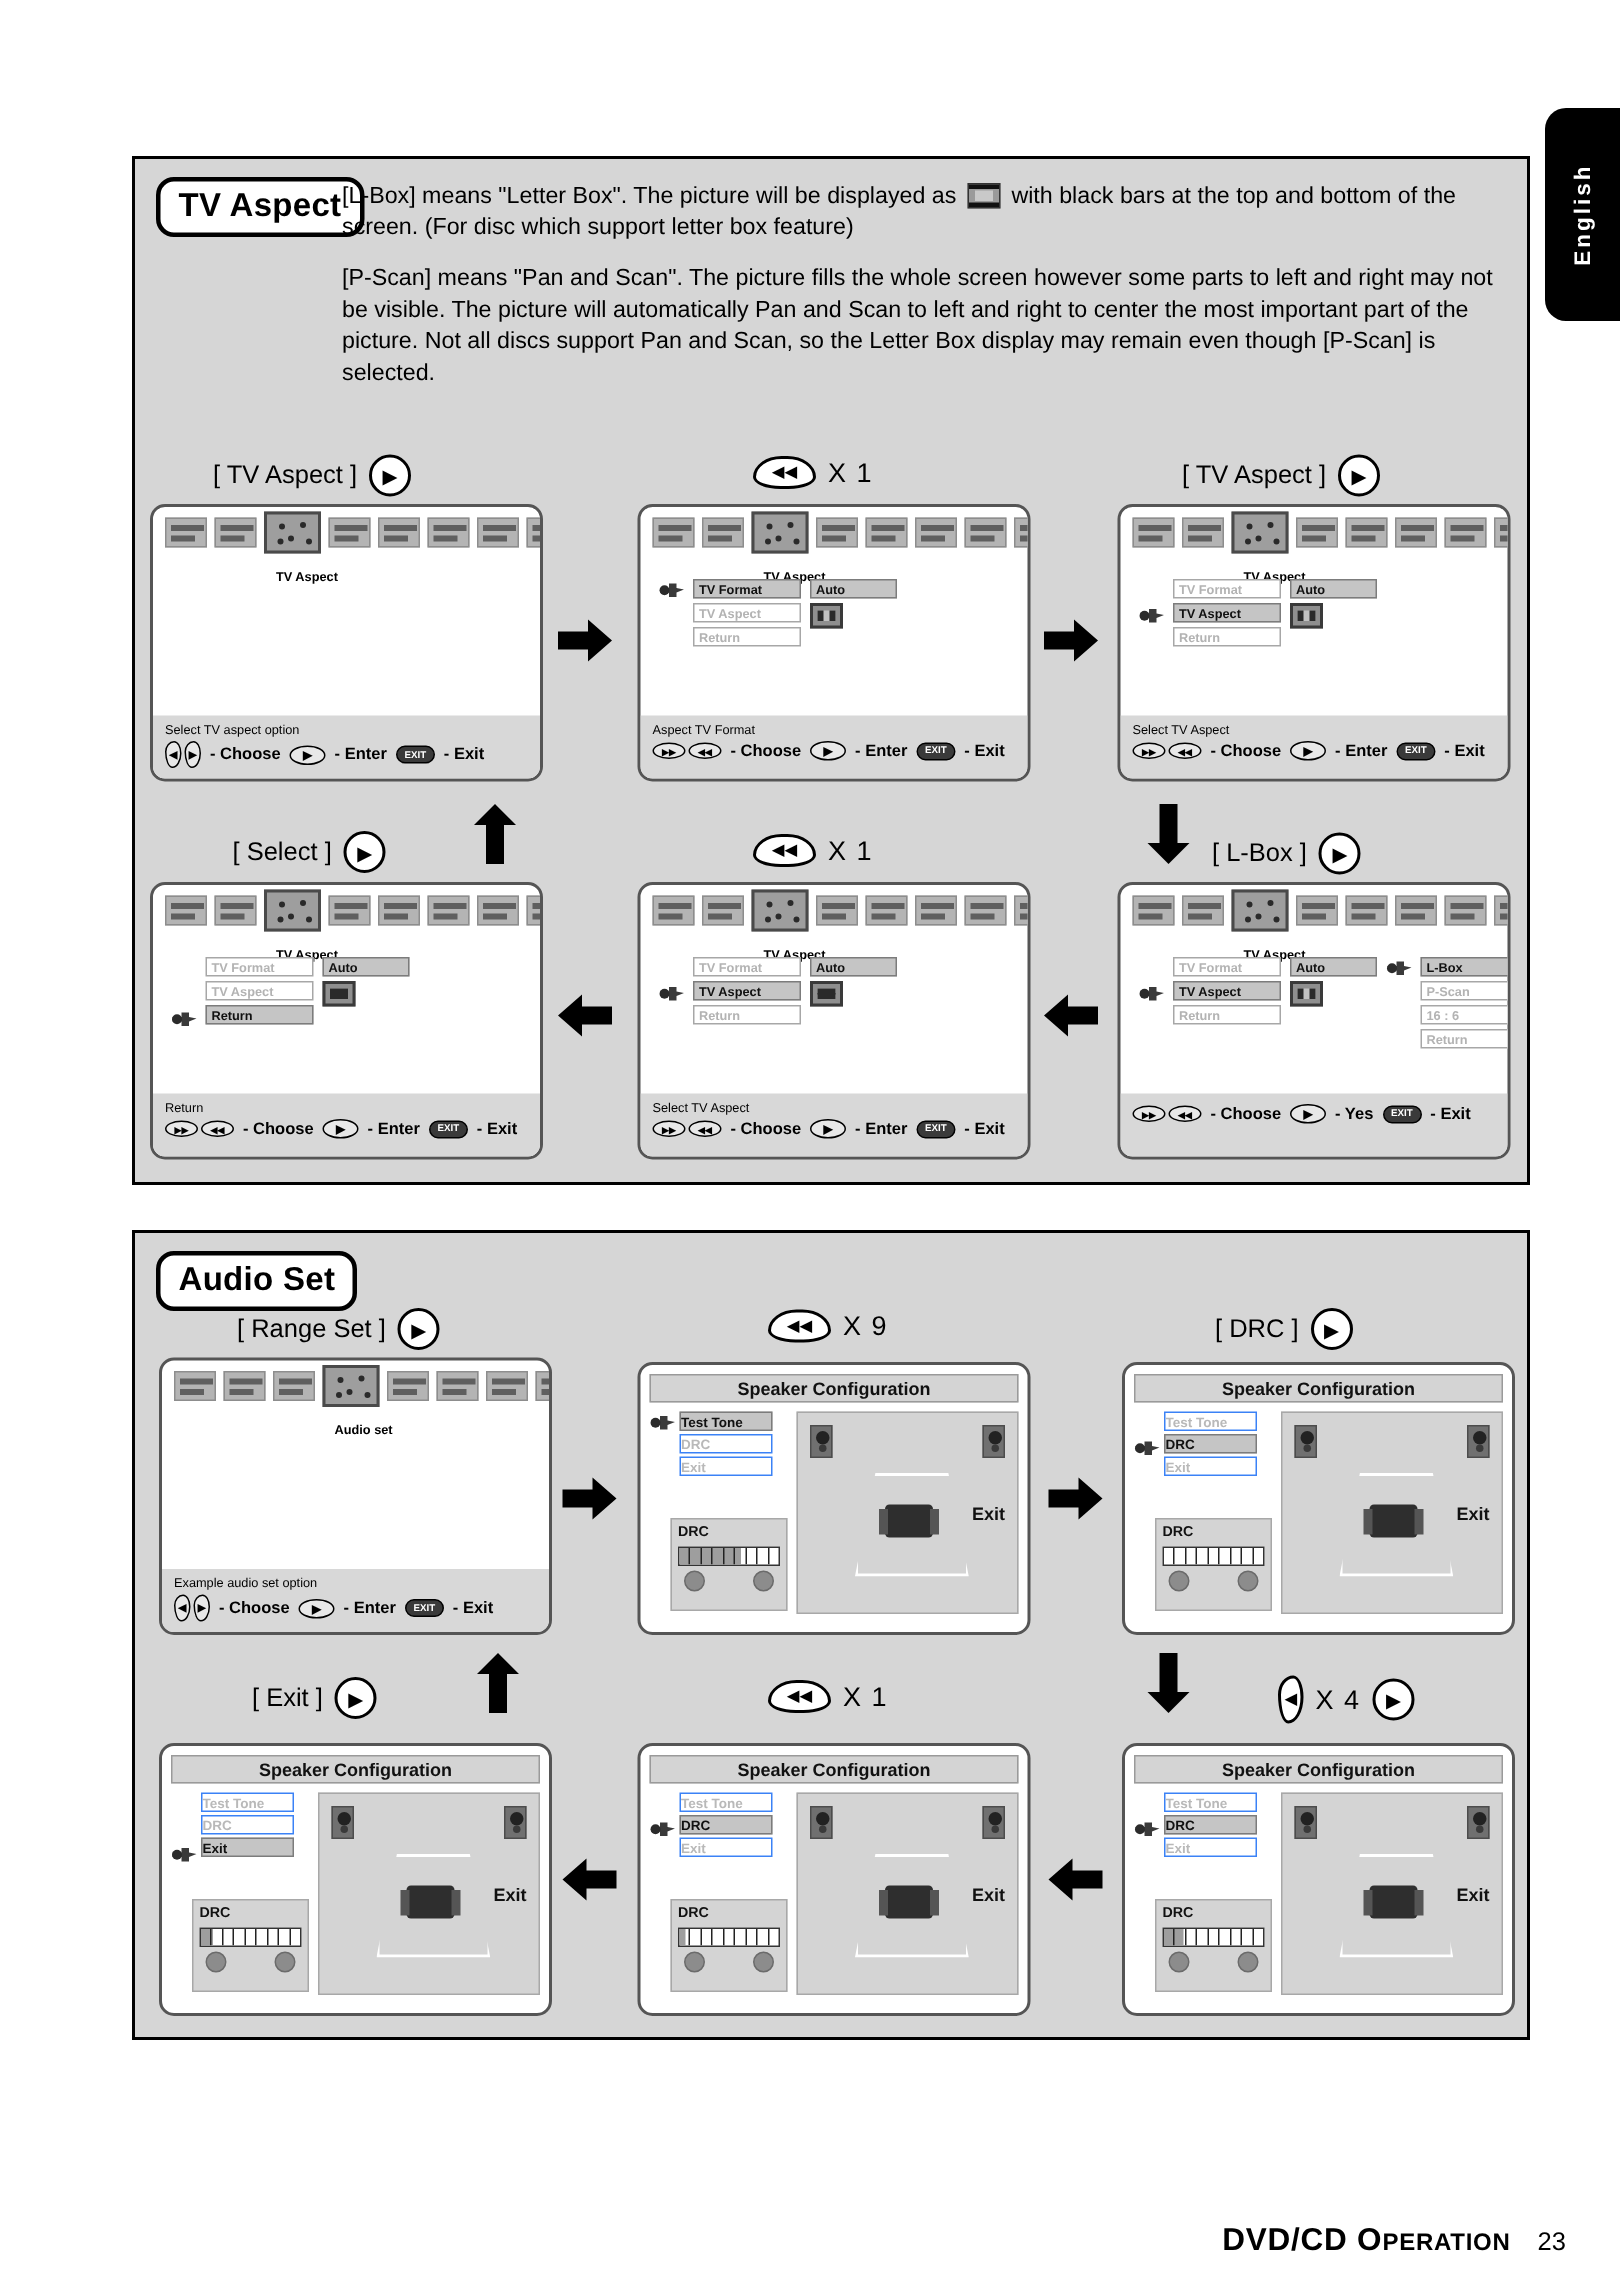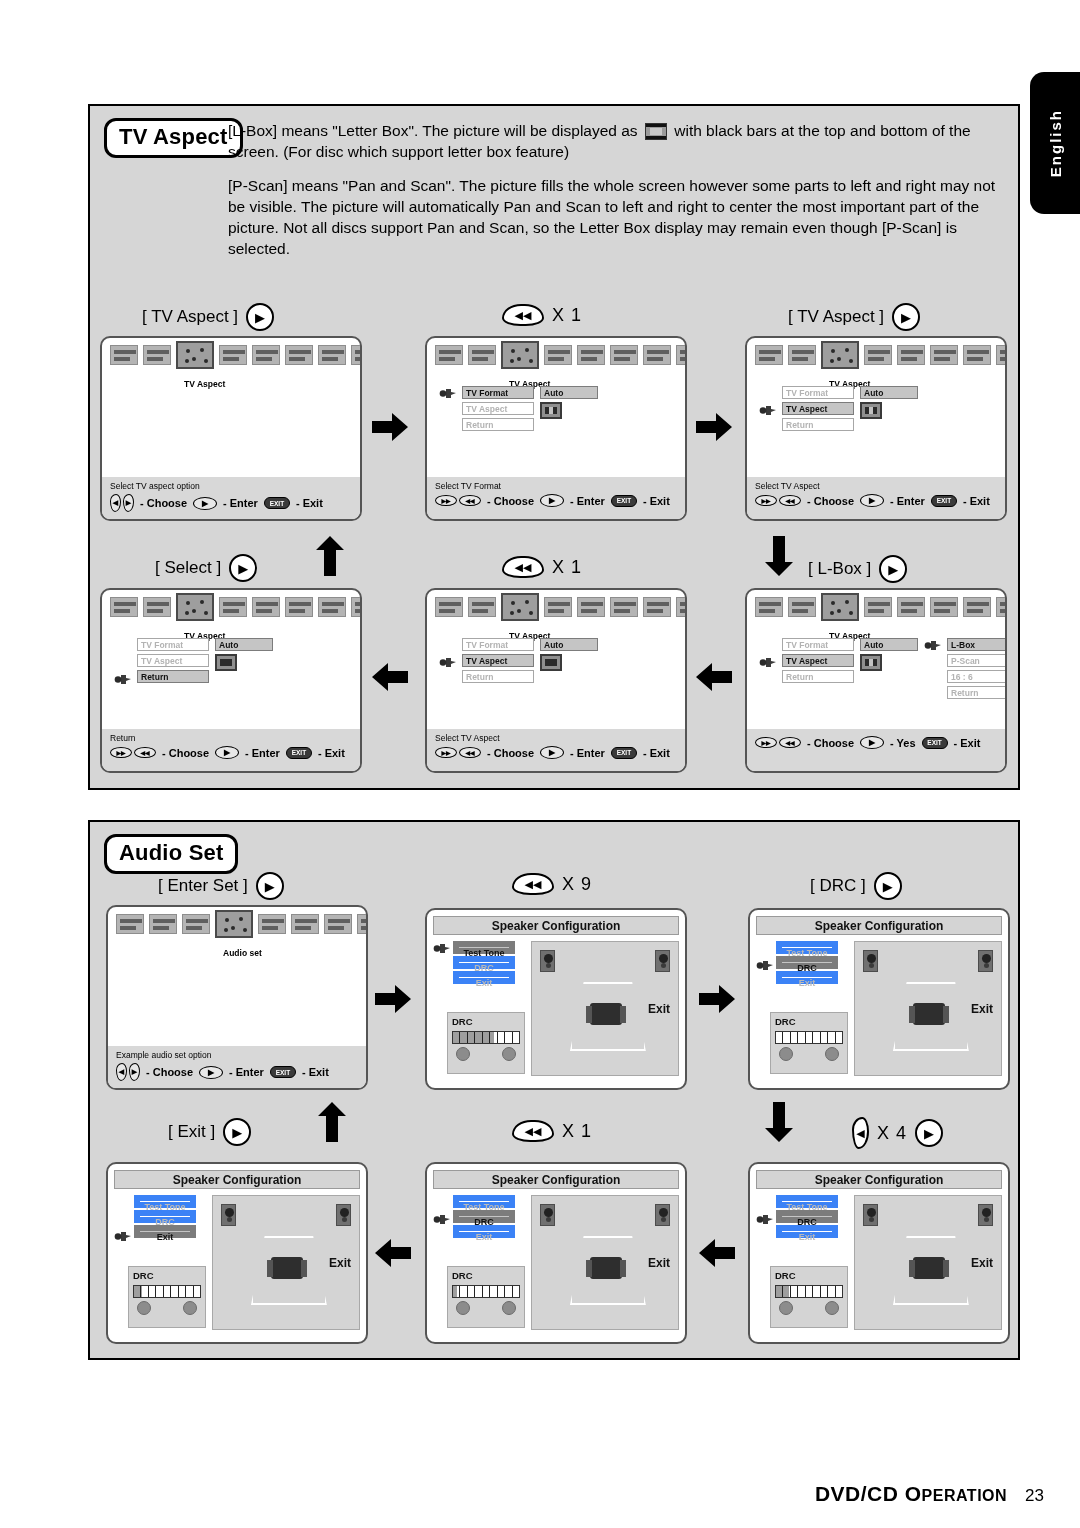--- a/index.html
+++ b/index.html
@@ -181,22 +181,22 @@
   .spk-title {
     height: 19px; background: #d4d4d4; border: 1px solid #9a9a9a;
     display:flex; align-items:center; justify-content:center;
     font-size: 12px; font-weight: bold; color: #111;
   }
   .spk-body { display: flex; gap: 6px; margin-top: 6px; height: calc(100% - 31px); }
   .spk-left { width: 92px; position: relative; }
   .spk-menu { display:flex; align-items:flex-start; gap: 3px; }
   .spk-items { display:flex; flex-direction:column; gap: 2px; }
   .spk-item {
-    width: 62px; height: 13px; border: 6px solid #3b82f6; background:#fff;
-    font-size: 9px; color:#b9b9b9; font-weight: bold; text-align:center; line-height: 12px;
+    width: 62px; height: 13px; border: 1px solid #3b82f6; background:#fff;
+    font-size: 9px; color:#b9b9b9; font-weight: bold; text-align:left; line-height: 12px;
   }
   .spk-item.on { background:#c5c5c5; color:#111; border-color:#7c7c7c; }
   .drc-box {
     position:absolute; left: 14px; bottom: 2px; width: 78px; height: 62px;
     background: #d4d4d4; border: 1px solid #a8a8a8; padding: 3px 4px;
   }
   .drc-label { font-size: 9.5px; font-weight: bold; color:#111; }
   .drc-slider {
     margin-top: 4px; height: 13px; background:#fff; border: 1.5px solid #333;
     position: relative; overflow:hidden;
@@ -436,21 +436,21 @@
             <div class="osd-col">
               <div class="item val on">Auto</div>
               <div class="thumb-lbox side">
                 <i></i>
               </div>
               <div style="width: 58px; height: 13px;"></div>
             </div>
           </div>
         </div>
         <div class="osd-foot">
-          <div class="ftitle">Select TV Format</div>
+          <div class="ftitle">Aspect TV Format</div>
           <div class="frow">
             <div class="k-arrowpair">
               <div class="k-pill">▶▶</div>
               <div class="k-pill">◀◀</div>
             </div>
             <span>- Choose</span>
             <div class="k-play">▶</div>
             <span>- Enter</span>
             <div class="k-exit">EXIT</div>
             <span>- Exit</span>
@@ -818,21 +818,21 @@
         <svg width="40" height="34">
           <path d="M38 11 L18 11 L18 3 L2 17 L18 31 L18 23 L38 23 Z" fill="#000"></path>
         </svg>
       </div>
       <div class="arrow" style="left: 313px; top: 534px;">
         <svg width="34" height="44">
           <path d="M11 42 L11 16 L3 16 L17 2 L31 16 L23 16 L23 42 Z" fill="#000"></path>
         </svg>
       </div>
       <div class="steplabel" style="left: 158px; top: 872px;">
-        <span>[ Enter Set ]</span>
+        <span>[ Range Set ]</span>
         <div class="btn-circle">
           <span class="gl gl-big">▶</span>
         </div>
       </div>
       <div class="steplabel" style="left: 512px; top: 873px;">
         <div class="btn-bow">
           <span class="gl">◀◀</span>
         </div>
         <span class="xcount">X 9</span>
       </div>

